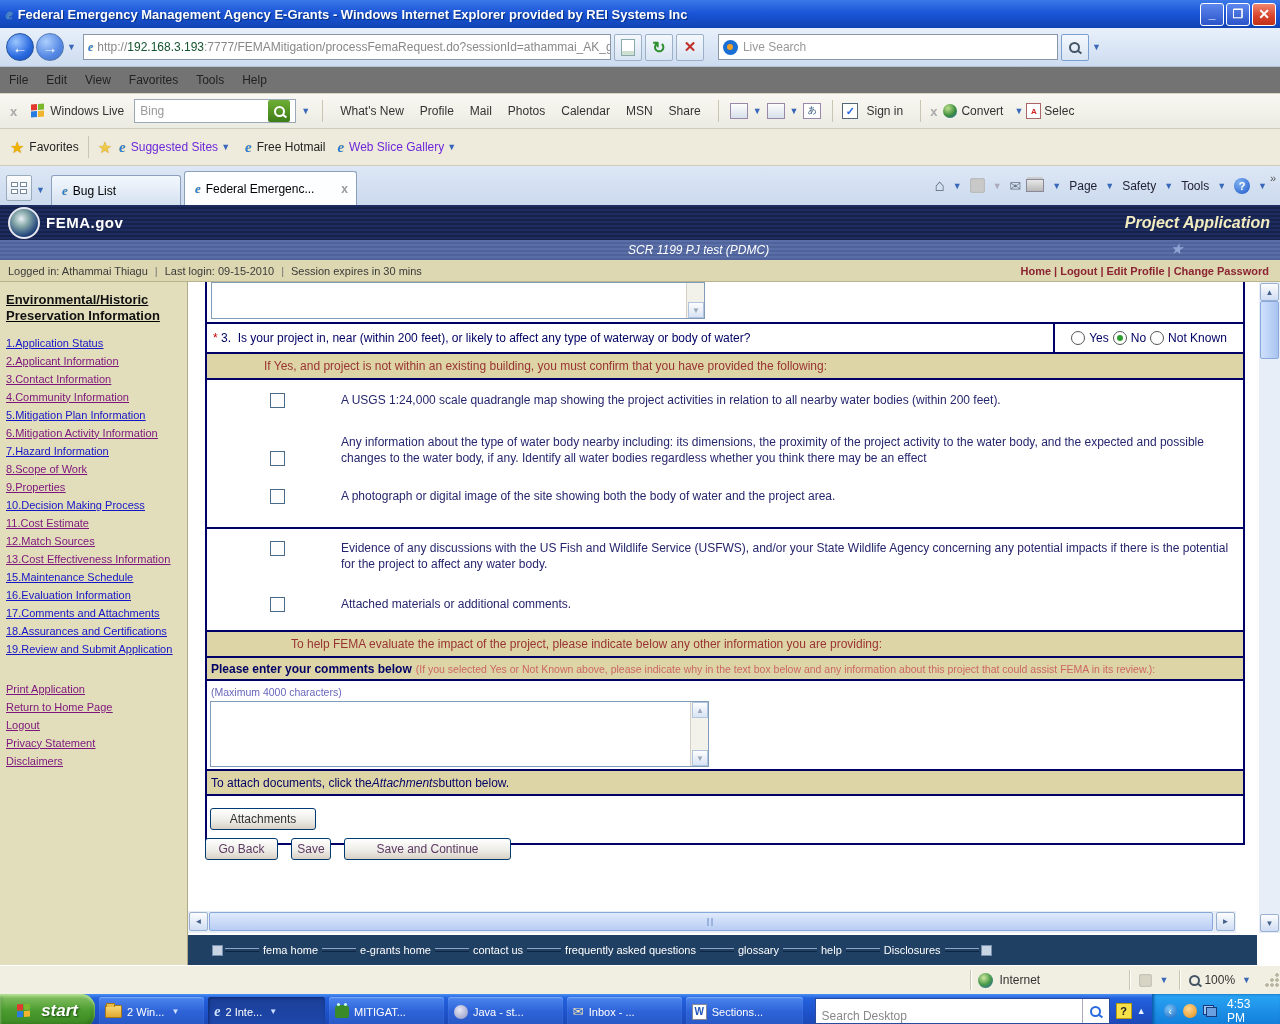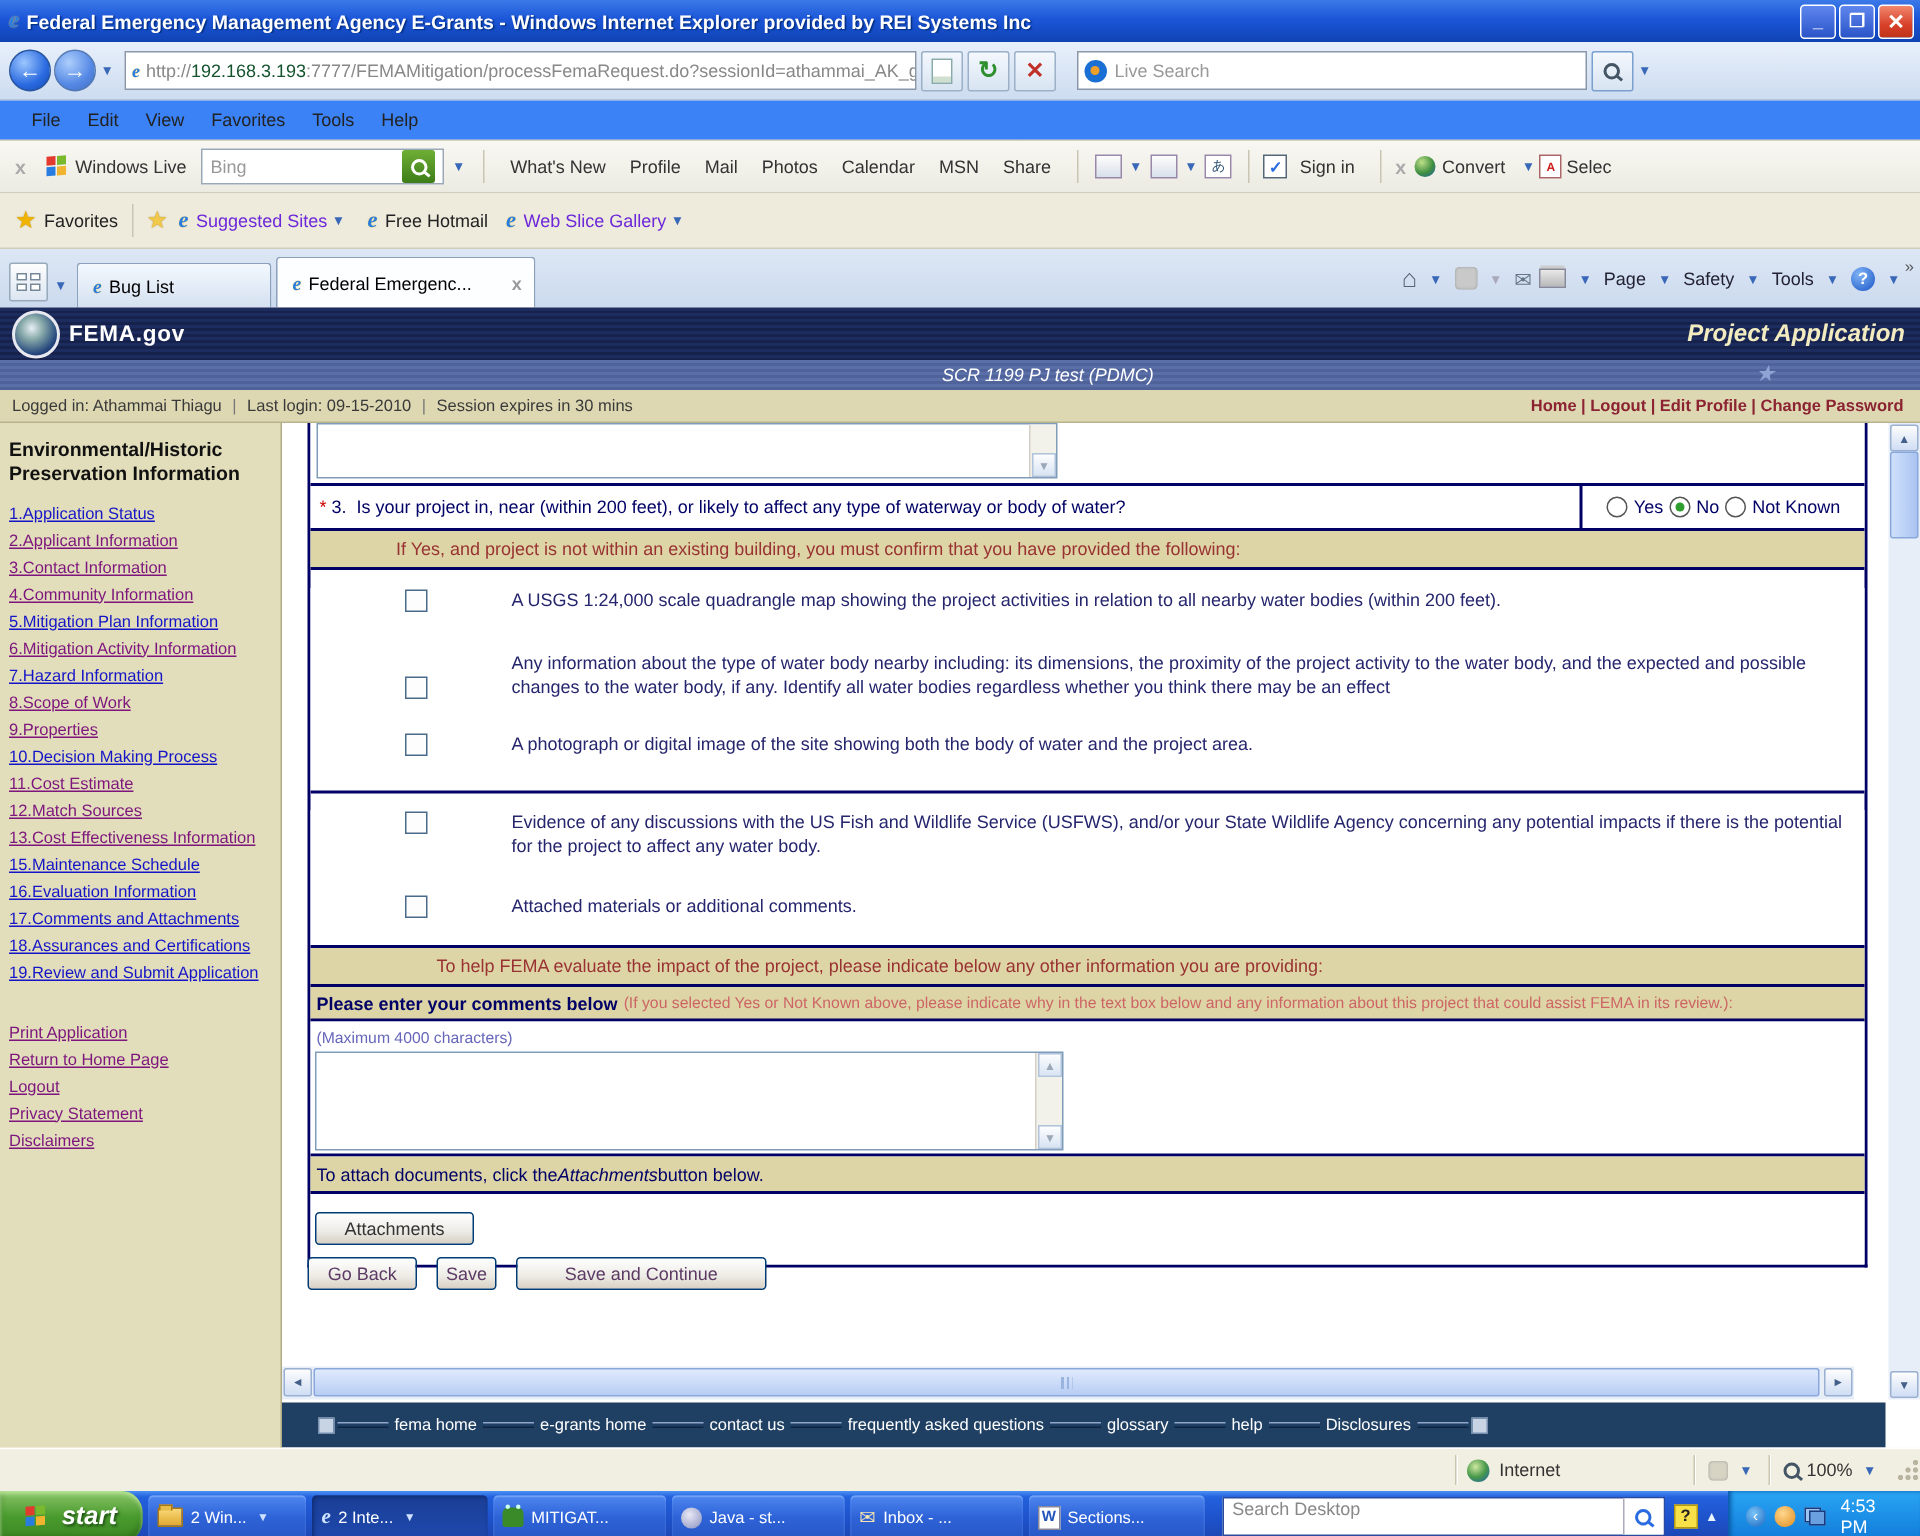--- a/index.html
+++ b/index.html
@@ -34,21 +34,21 @@
   .pageico{width:12px;height:15px;background:#fff;border:1px solid #8aa;box-shadow:inset 0 -4px 0 #cfe0d0;}
   .searchbox{width:330px;height:24px;background:#fff;border:1px solid #8a97a8;display:flex;
              align-items:center;padding:0 4px;margin-left:14px;color:#999;}
   .bingo{width:15px;height:15px;border-radius:50%;background:#1a6fd4;flex:none;margin-right:5px;
          display:flex;align-items:center;justify-content:center;}
   .bingo i{width:6px;height:6px;border-radius:50%;background:#f0a028;}
   .mag{width:7px;height:7px;border:2px solid #456;border-radius:50%;position:relative;display:inline-block;}
   .mag::after{content:'';position:absolute;width:5px;height:2px;background:#456;right:-4px;bottom:-2px;
               transform:rotate(40deg);}
   
-  .menurow{height:26px;background:#3b82f6;border-bottom:1px solid #d8d4c0;display:flex;align-items:center;color:#222;padding-left:12px;}
+  .menurow{height:26px;background:#737373;border-bottom:1px solid #d8d4c0;display:flex;align-items:center;color:#222;}
   .menuitem{padding:0 9px;}
   
   .liverow{height:34px;background:linear-gradient(#f8f7f2,#ecebe2);border-bottom:1px solid #cfccba;
            display:flex;align-items:center;padding:0 10px;color:#333;}
   .grayx{color:#aaa;font-weight:bold;font-size:13px;margin-right:14px;}
   .winflag{width:14px;height:14px;display:grid;grid-template-columns:6px 6px;grid-template-rows:6px 6px;
            gap:1px;transform:skewY(-4deg);margin-right:5px;}
   .winflag i:nth-child(1){background:#e23a2e;}.winflag i:nth-child(2){background:#7ab82e;}
   .winflag i:nth-child(3){background:#2a7de0;}.winflag i:nth-child(4){background:#f0b42e;}
   .bingbox{width:150px;height:22px;background:#fff;border:1px solid #9aa8b8;margin:0 2px 0 10px;
@@ -103,21 +103,21 @@
   
   .loginbar{height:21px;background:#ddd8b2;border-bottom:1px solid #b8b48e;display:flex;align-items:center;
             font-size:11px;color:#3a3a3a;padding:0 8px;}
   .loginbar .sep{margin:0 7px;color:#777;}
   .hnav{margin-left:auto;font-weight:bold;color:#8b2332;}
   .hnav a{color:#8b2332;text-decoration:none;margin:0 3px;}
   .hnav .bar{color:#8b2332;}
   
   .main{display:flex;height:683px;}
   .sidebar{width:188px;flex:none;background:#e2ddba;border-right:1px solid #b0ab85;padding:6px 0 0 0;
-           box-sizing:border-box;overflow:hidden;}
+           box-sizing:border-box;overflow:hidden;text-decoration:underline;}
   .sidetitle{font-size:13px;font-weight:bold;color:#111;padding:4px 8px 10px 6px;line-height:16px;}
   .sidelink{display:block;font-size:11px;color:#1515c8;text-decoration:underline;padding:2.5px 6px;line-height:13px;}
   .sidelink.visited{color:#7d157d;}
   .sidegap{height:22px;}
   .content{position:relative;flex:1;background:#fff;overflow:hidden;}
   
   .ftable{position:absolute;left:17px;top:0;width:1040px;border-left:2px solid #000066;border-right:2px solid #000066;
           border-bottom:2px solid #000066;box-sizing:border-box;}
   .frow{border-bottom:2px solid #000066;position:relative;background:#fff;box-sizing:border-box;}
   .frow:last-child{border-bottom:none;}
@@ -197,21 +197,21 @@
            border:1px solid #a87818;border-bottom:none;}
   .tie{color:#cfe4ff;font:bold italic 14px "Liberation Serif",serif;flex:none;}
   .tfrog{width:14px;height:13px;background:#3a8a2a;border-radius:4px 4px 2px 2px;position:relative;flex:none;}
   .tfrog::before{content:'';position:absolute;top:-2px;left:2px;width:3px;height:3px;border-radius:50%;background:#cfe;}
   .tfrog::after{content:'';position:absolute;top:-2px;right:2px;width:3px;height:3px;border-radius:50%;background:#cfe;}
   .tjava{width:14px;height:14px;border-radius:50%;background:radial-gradient(circle at 40% 35%,#e8e8f4,#8890c0);flex:none;}
   .tenv{color:#f4e4b0;font-size:13px;flex:none;}
   .tword{width:13px;height:14px;background:#fff;border:1px solid #889;color:#2255bb;font-size:10px;font-weight:bold;
          display:flex;align-items:center;justify-content:center;flex:none;}
   .tddv{font-size:8px;color:#cfe0ff;margin-left:2px;}
-  .searchdt{margin:4px 0 4px 12px;background:#fff;border:1px solid #2a4a9e;display:flex;align-items:flex-start;
+  .searchdt{margin:4px 0 4px 12px;background:#fff;border:1px solid #2a4a9e;display:flex;align-items:flex-end;
             width:304px;box-sizing:border-box;}
   .searchdt .txt{color:#888;font-size:12px;padding-left:6px;flex:1;}
   .searchdt .mbtn{width:26px;height:100%;border-left:1px solid #aab;display:flex;align-items:center;
                   justify-content:center;background:#fff;}
   .searchdt .mag{border-color:#2a6ae0;}.searchdt .mag::after{background:#2a6ae0;}
   .tray{margin-left:auto;display:flex;align-items:center;background:linear-gradient(#2aa5f4,#0f7ad8);
         box-shadow:inset 2px 0 3px #0a5aa8;padding:0 10px 0 12px;gap:6px;color:#fff;}
   .trq{width:14px;height:14px;background:#f8e048;color:#222;font-size:11px;font-weight:bold;display:flex;
        align-items:center;justify-content:center;border:1px solid #b89a10;}
   .trarrow{color:#e8f4ff;font-size:9px;}

